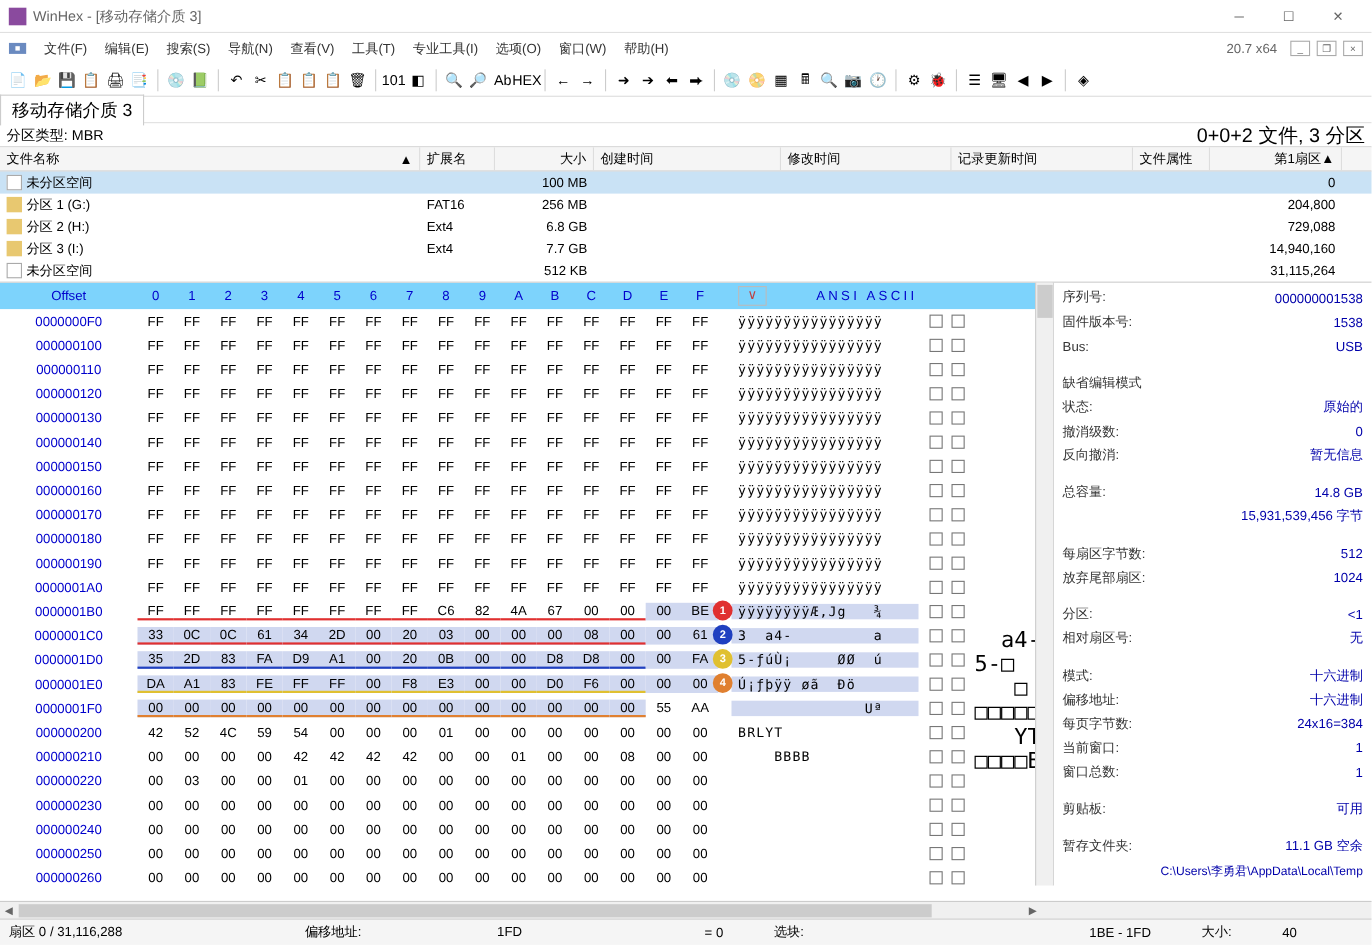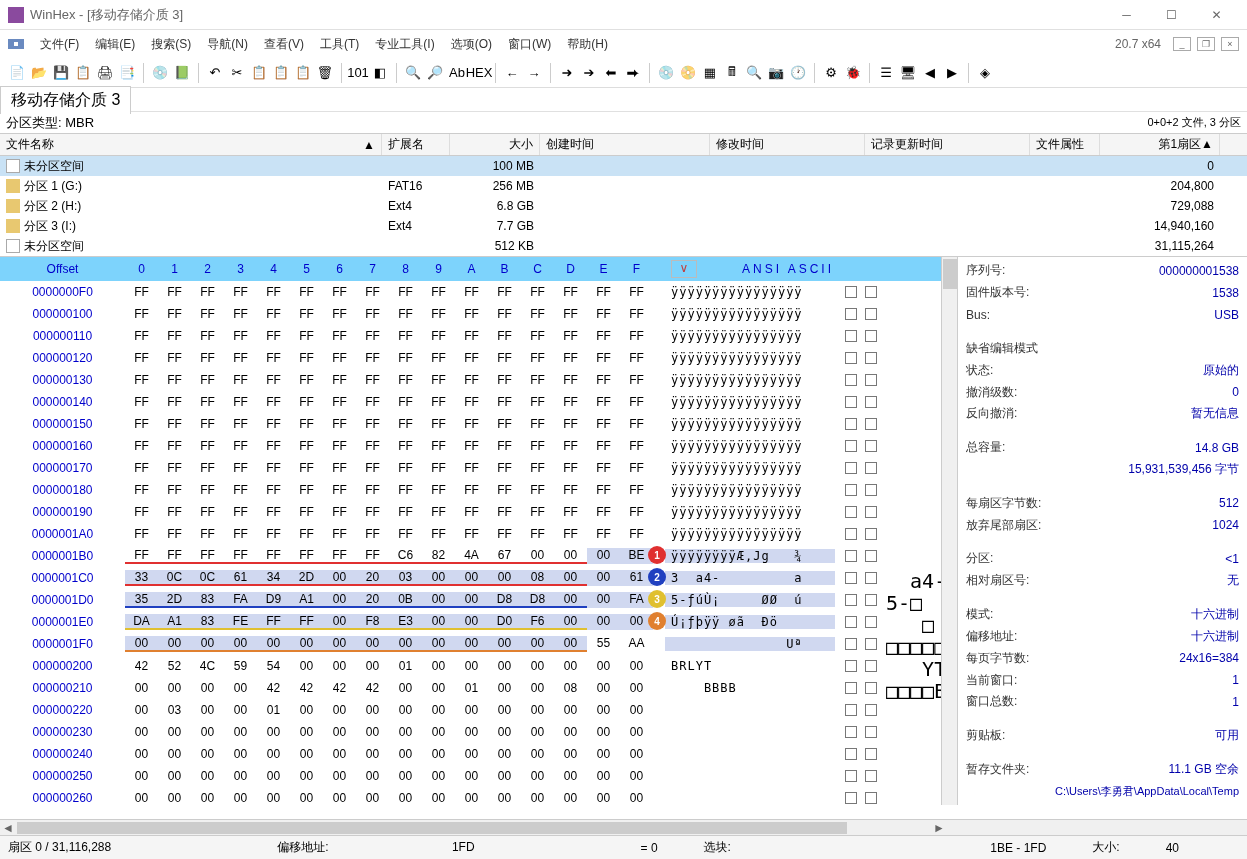--- a/index.html
+++ b/index.html
@@ -14,21 +14,21 @@
 .menubar .menu-item { padding: 2px 6px; color: #333; cursor: pointer; }
 .menubar .version { margin-left: auto; color: #666; padding-right: 6px; }
 .menubar .mini-btn { width: 18px; height: 14px; border: 1px solid #aaa; margin-left: 2px; display: flex; align-items: center; justify-content: center; font-size: 9px; color: #666; }
 .toolbar { height: 30px; background: #fff; display: flex; align-items: center; padding: 4px 8px; gap: 4px; border-bottom: 1px solid #ddd; }
 .toolbar .tb-icon { width: 18px; height: 18px; display: flex; align-items: center; justify-content: center; cursor: pointer; }
 .toolbar .tb-sep { width: 1px; height: 20px; background: #ccc; margin: 0 3px; }
 .tabs { height: 24px; display: flex; align-items: center; border-bottom: 1px solid #e0e0e0; }
 .tabs .tab { padding: 3px 10px; border: 1px solid #ccc; border-bottom: none; background: #fff; cursor: pointer; font-size: 16px; }
 .partition-bar { display: flex; height: 22px; align-items: center; border-bottom: 1px solid #ccc; }
 .partition-bar .pt-left { padding: 2px 6px; font-size: 13px; }
-.partition-bar .pt-right { margin-left: auto; padding: 2px 6px; font-size: 11px; text-align: center; }
+.partition-bar .pt-right { margin-left: auto; padding: 2px 6px; font-size: 18px; text-align: center; }
 .file-table { border-bottom: 1px solid #ccc; }
 .file-table .hdr { display: flex; background: #f5f5f5; height: 22px; align-items: center; border-bottom: 1px solid #ccc; }
 .file-table .hdr > div { padding: 2px 6px; border-right: 1px solid #ddd; font-size: 12px; }
 .file-table .row { display: flex; height: 20px; align-items: center; }
 .file-table .row.sel { background: #c9e2f5; }
 .file-table .row > div { padding: 1px 6px; font-size: 12px; }
 .file-table .col-name { width: 382px; display: flex; align-items: center; gap: 4px; }
 .file-table .col-ext { width: 68px; }
 .file-table .col-size { width: 90px; text-align: right; }
 .file-table .col-ctime { width: 170px; }

